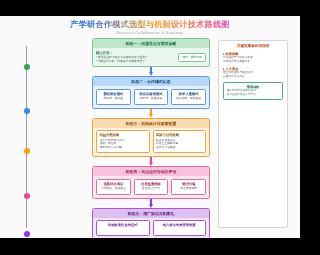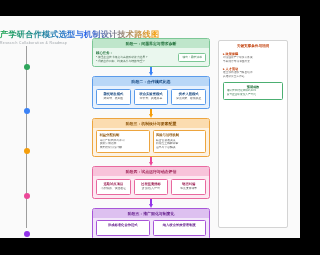--- a/index.html
+++ b/index.html
@@ -10,21 +10,21 @@
     overflow: hidden;
   }
   #canvas {
     position: absolute; left: 0; top: 16px;
     width: 300px; height: 222px;
     background: #fafafa;
     overflow: hidden;
   }
 
   
-  .title-wrap { padding-top: 14px; }
+  .title-wrap { text-align: center; padding-top: 4px; }
   .main-title {
     font-size: 8.2px; font-weight: bold; letter-spacing: .2px;
     background: linear-gradient(90deg,#16a34a 0%,#2563eb 28%,#f59e0b 52%,#ec4899 74%,#9333ea 100%);
     -webkit-background-clip: text; background-clip: text;
     -webkit-text-fill-color: transparent; color: #2563eb;
     line-height: 10px; white-space: nowrap;
   }
   .sub-title { font-size: 3.4px; color: #9aa0a6; letter-spacing: .4px; margin-top: 1px; }
 
   

